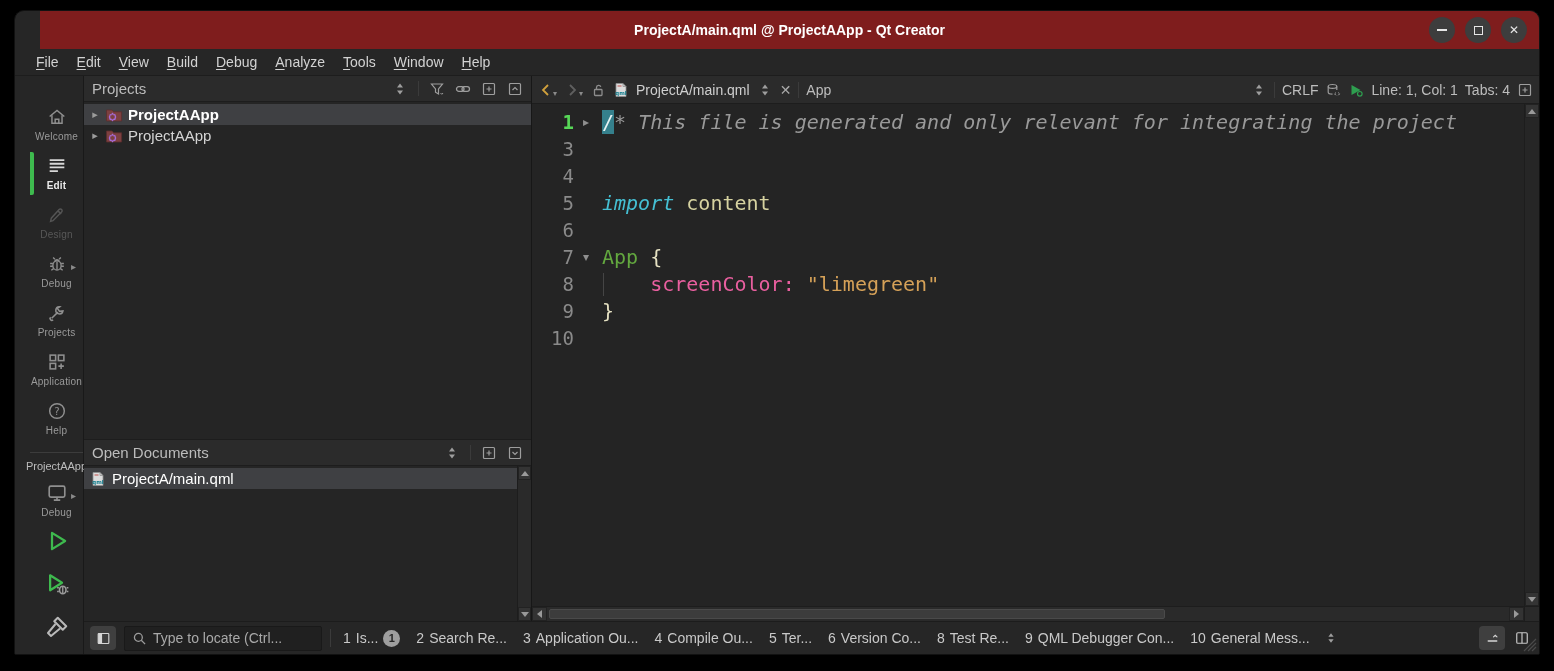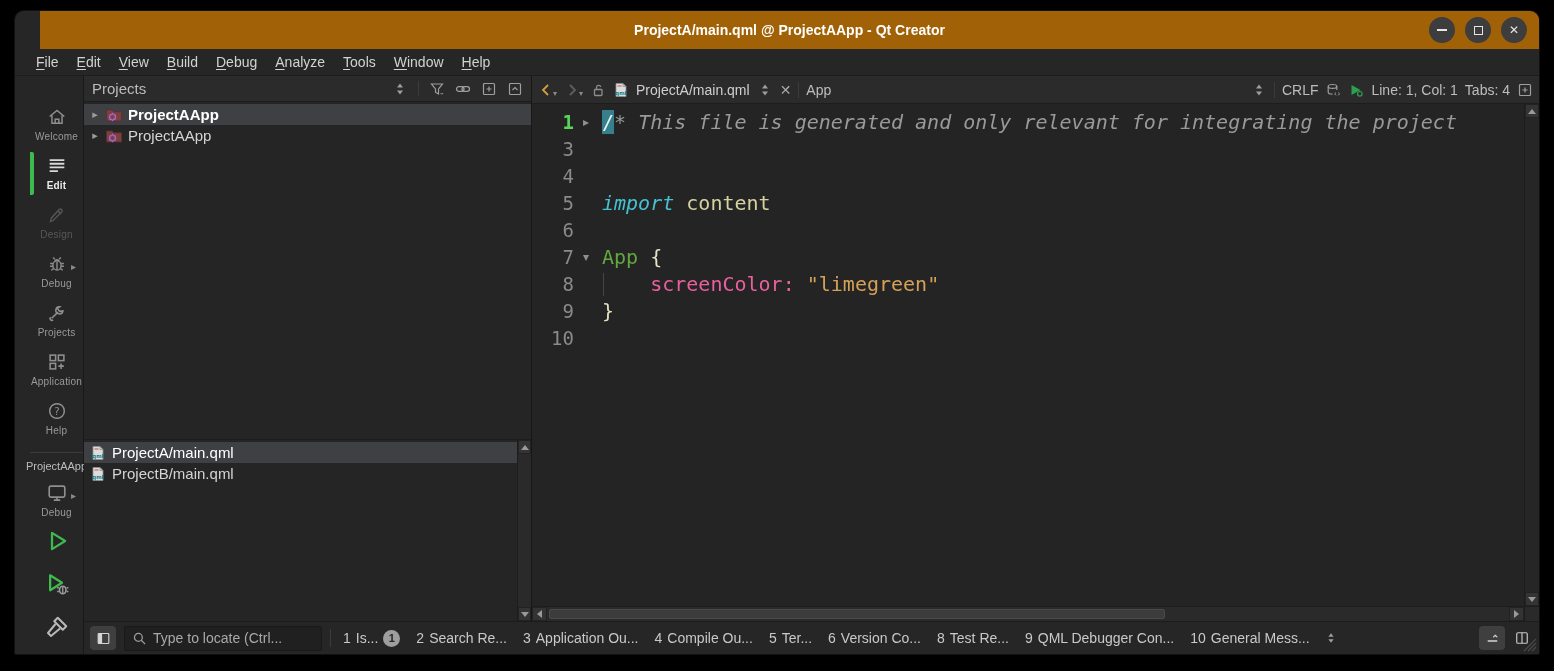--- a/index.html
+++ b/index.html
@@ -3,21 +3,21 @@
 <meta charset="utf-8">
 <style>
   * { box-sizing: border-box; margin: 0; padding: 0; }
   html,body { width:1554px; height:671px; background:#000; font-family:"Liberation Sans", sans-serif; overflow:hidden; }
   .screen { position:relative; width:1554px; height:671px; background:#000; }
   .window { position:absolute; left:14px; top:10px; width:1526px; height:645px;
             background:#262626; border-radius:10px 10px 2px 2px; overflow:hidden;
             display:flex; flex-direction:column; border:1px solid #111; }
 
   
-  .titlebar { position:relative; height:38px; background:#a16207; flex:0 0 38px;margin-left:25px; }
+  .titlebar { position:relative; height:38px; background:#7f1d1d; flex:0 0 38px;margin-left:25px; }
   .title { position:absolute; left:0; right:0; top:0; height:38px; line-height:38px;
            text-align:center; color:#ffffff; font-weight:bold; font-size:14px; }
   .winbtns { position:absolute; right:12px; top:6px; display:flex; gap:10px; }
   .wbtn { width:26px; height:26px; border-radius:50%; background:#3d3d3d; display:flex;
           align-items:center; justify-content:center; cursor:default; }
   .glyph-min { width:10px; height:2px; background:#e6e6e6; display:block; }
   .glyph-max { width:9px; height:9px; border:1.5px solid #e6e6e6; display:block; }
   .glyph-close { color:#e6e6e6; font-size:12px; line-height:1; }
 
   
@@ -322,39 +322,52 @@
                       <path d="M1.5 4 h5.5 l1.6 1.8 h8 V15 H1.5 Z" fill="#7d4040" stroke="#5a2d2d" stroke-width="0.8"></path>
                       <circle cx="7.5" cy="11" r="3" fill="none" stroke="#a66bd8" stroke-width="1.2"></circle>
                       <path d="M7.5 6.8 v1.4 M7.5 13.8 v1.4 M3.8 11 h1.4 M9.8 11 h1.4 M5 8.5 l1 1 M10 13.5 l-1 -1 M10 8.5 l-1 1 M5 13.5 l1 -1" stroke="#a66bd8" stroke-width="1"></path>
                     </svg>
                 <span class="tree-label">ProjectAApp</span>
               </div>
             </div>
           </div>
 
           <div class="panel opendocs">
+            <div class="panel-header">
+              <span class="panel-title">Open Documents</span>
+              <span class="ph-spacer"></span>
+              <span class="ph-icon">
+                    <svg viewBox="0 0 16 16" fill="currentColor">
+                      <path d="M8 2.5 l3 4 h-6 Z M8 13.5 l-3 -4 h6 Z"></path>
+                    </svg>
+                  </span>
+              <span class="ph-div"></span>
+              <span class="ph-icon">
+                    <svg viewBox="0 0 16 16" fill="none" stroke="currentColor" stroke-width="1.2">
+                      <rect x="2.5" y="2.5" width="11" height="11" rx="1"></rect>
+                      <path d="M8 5.5 v5 M5.5 8 h5"></path>
+                    </svg>
+                  </span>
+              <span class="ph-icon">
+                    <svg viewBox="0 0 16 16" fill="none" stroke="currentColor" stroke-width="1.2">
+                      <rect x="2.5" y="2.5" width="11" height="11" rx="1"></rect>
+                      <path d="M5.5 7 l2.5 2.5 2.5 -2.5"></path>
+                    </svg>
+                  </span>
+            </div>
             <div class="docs-body">
               <div class="docs-list">
                 <div class="doc-row selected">
                   <svg viewBox="0 0 16 16">
                         <path d="M3 1.5 h7 l3 3 V14.5 H3 Z" fill="#dcdcdc" stroke="#8f8f8f" stroke-width="0.8"></path>
                         <path d="M10 1.5 v3 h3" fill="none" stroke="#8f8f8f" stroke-width="0.8"></path>
                         <path d="M4.5 4 h4" stroke="#c0504d" stroke-width="1"></path>
                         <text x="8" y="12.6" text-anchor="middle" font-size="5.4" font-weight="bold" fill="#0e7c8c" font-family="DejaVu Sans">qml</text>
                       </svg>
                   <span>ProjectA/main.qml</span>
-                </div>
-                <div class="doc-row">
-                  <svg viewBox="0 0 16 16">
-                        <path d="M3 1.5 h7 l3 3 V14.5 H3 Z" fill="#dcdcdc" stroke="#8f8f8f" stroke-width="0.8"></path>
-                        <path d="M10 1.5 v3 h3" fill="none" stroke="#8f8f8f" stroke-width="0.8"></path>
-                        <path d="M4.5 4 h4" stroke="#c0504d" stroke-width="1"></path>
-                        <text x="8" y="12.6" text-anchor="middle" font-size="5.4" font-weight="bold" fill="#0e7c8c" font-family="DejaVu Sans">qml</text>
-                      </svg>
-                  <span>ProjectB/main.qml</span>
                 </div>
               </div>
               <div class="vscroll">
                 <div class="scroll-btn">
                       <span class="tri-up"></span>
                     </div>
                 <div class="scroll-track"></div>
                 <div class="scroll-btn">
                       <span class="tri-down"></span>
                     </div>

